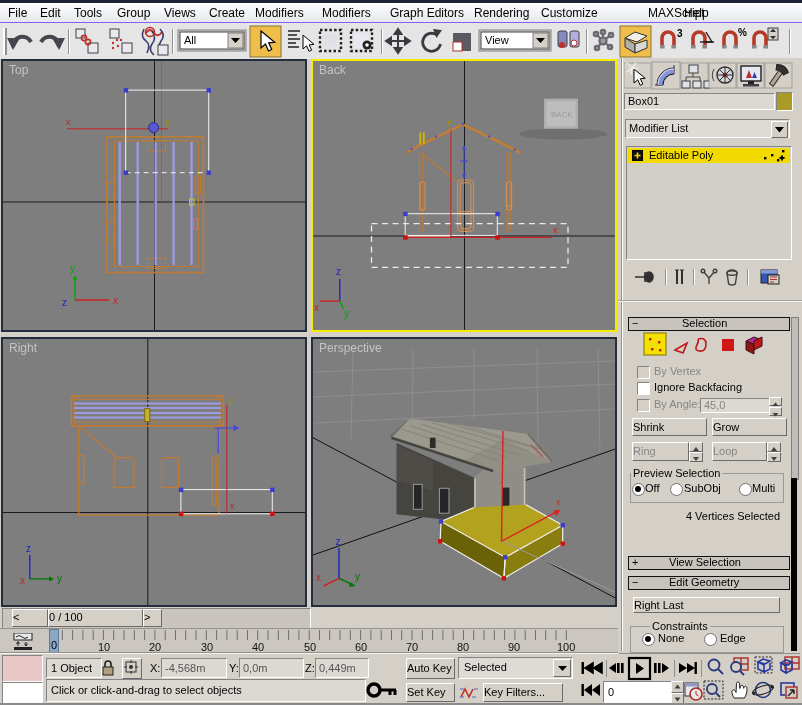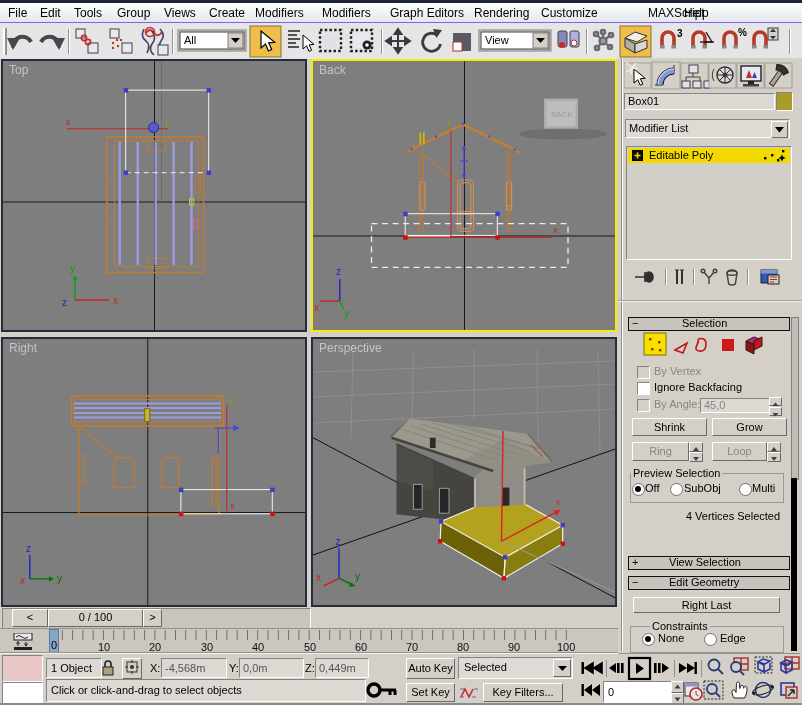--- a/index.html
+++ b/index.html
@@ -1,18 +1,18 @@
 <!DOCTYPE html>
 <html><head><meta charset="utf-8">
 <style>
 html,body{margin:0;padding:0}
 body{width:802px;height:705px;background:#d4d0c8;font-family:"Liberation Sans",sans-serif;position:relative;overflow:hidden}
 .abs{position:absolute}
 .sunk{border-top:1px solid #848484;border-left:1px solid #848484;border-bottom:1px solid #fff;border-right:1px solid #fff}
-.btn{background:#d4d0c8;border-top:1px solid #fff;border-left:1px solid #fff;border-bottom:1px solid #6a6a6a;border-right:1px solid #6a6a6a;font-size:11px;color:#000;text-align:center}
+.btn{background:#d4d0c8;border-top:1px solid #fff;border-left:1px solid #fff;border-bottom:1px solid #6a6a6a;border-right:1px solid #6a6a6a;font-size:11px;color:#000;text-align:left}
 .vp{position:absolute;background:#7e7e7e}
 .vplabel{position:absolute;font-size:12px;color:#c4c4c4;left:6px;top:2px}
 .mi{display:inline-block;color:#000}
 .fld{background:#dcd9d3;font-size:11px;color:#000}
 </style></head>
 <body>
 
 <div class="abs" style="left:0;top:0;width:802px;height:3px;background:#1a2433"></div>
 
 <div class="abs" id="menubar" style="left:0;top:3px;width:802px;height:19px;background:linear-gradient(#ffffff,#e4e7eb);font-size:12px;color:#000">

